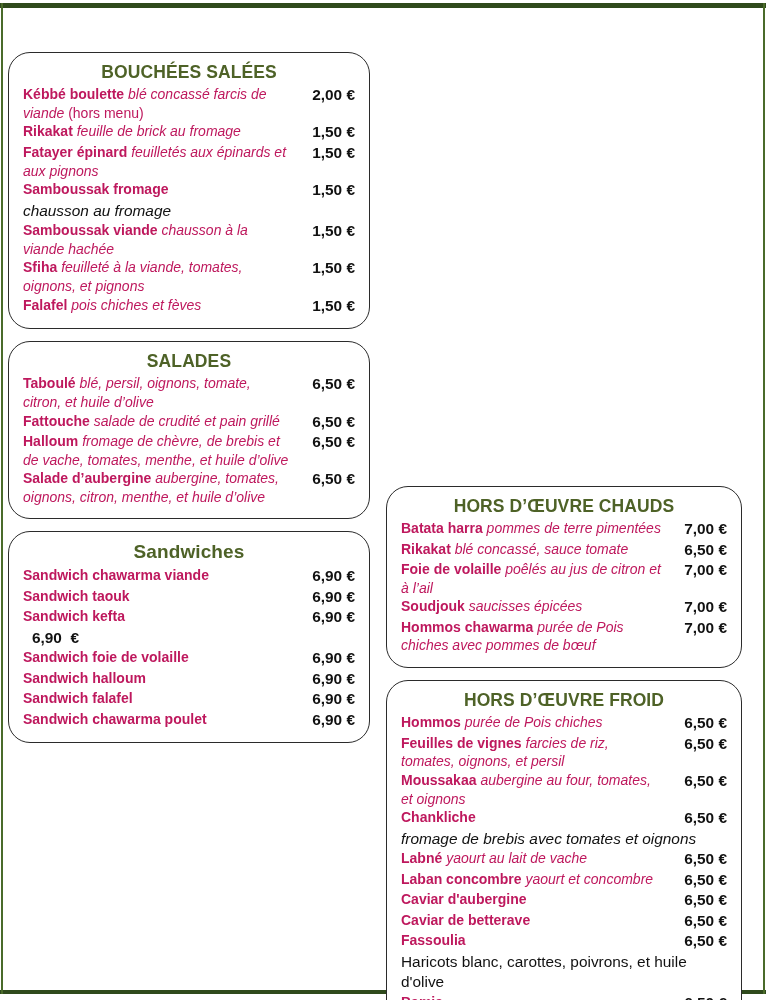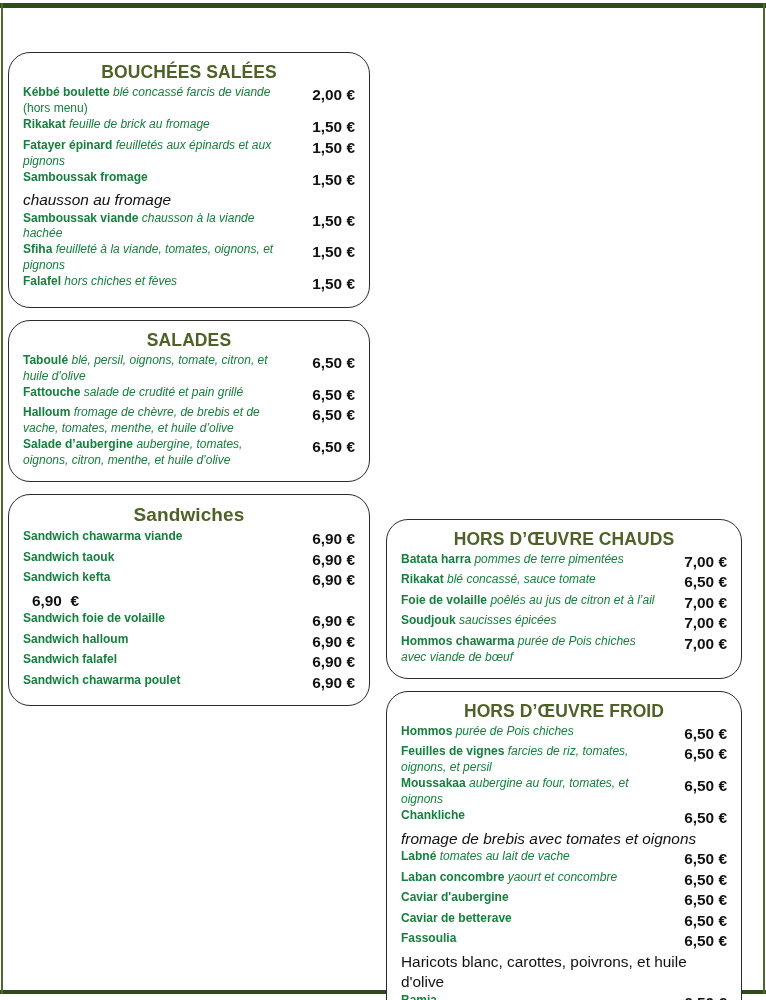--- a/index.html
+++ b/index.html
@@ -62,23 +62,23 @@
   .rows { display: block; }
 
   .row {
     display: flex;
     align-items: flex-start;
     justify-content: space-between;
     gap: 8px;
   }
   .row-text {
     flex: 1 1 auto;
-    font-size: 12px;
+    font-size: 14px;
     line-height: 1.33;
-    color: #15803d;
+    color: #be185d;
   }
   .row-price {
     flex: 0 0 auto;
     font-size: 15.4px;
     line-height: 1.33;
     font-weight: bold;
     color: #111111;
     white-space: pre;
     text-align: right;
     min-width: 56px;
@@ -133,21 +133,21 @@
             <div class="desc-block">chausson au fromage</div>
             <div class="row">
               <div class="row-text"><span class="nm">Samboussak viande </span><span class="ds">chausson à la viande hachée</span></div>
               <div class="row-price">1,50 €</div>
             </div>
             <div class="row">
               <div class="row-text"><span class="nm">Sfiha </span><span class="ds">feuilleté à la viande, tomates, oignons, et pignons</span></div>
               <div class="row-price">1,50 €</div>
             </div>
             <div class="row">
-              <div class="row-text"><span class="nm">Falafel </span><span class="ds">hors chiches et fèves</span></div>
+              <div class="row-text"><span class="nm">Falafel </span><span class="ds">pois chiches et fèves</span></div>
               <div class="row-price">1,50 €</div>
             </div>
           </div>
         </div>
         <div class="panel">
           <div class="sec-head">SALADES</div>
           <div class="rows">
             <div class="row">
               <div class="row-text"><span class="nm">Taboulé </span><span class="ds">blé, persil, oignons, tomate, citron, et huile d’olive</span></div>
               <div class="row-price">6,50 €</div>
@@ -217,21 +217,21 @@
             </div>
             <div class="row">
               <div class="row-text"><span class="nm">Foie de volaille </span><span class="ds">poêlés au jus de citron et à l’ail</span></div>
               <div class="row-price">7,00 €</div>
             </div>
             <div class="row">
               <div class="row-text"><span class="nm">Soudjouk </span><span class="ds">saucisses épicées</span></div>
               <div class="row-price">7,00 €</div>
             </div>
             <div class="row">
-              <div class="row-text"><span class="nm">Hommos chawarma </span><span class="ds">purée de Pois chiches avec viande de bœuf</span></div>
+              <div class="row-text"><span class="nm">Hommos chawarma </span><span class="ds">purée de Pois chiches avec pommes de bœuf</span></div>
               <div class="row-price">7,00 €</div>
             </div>
           </div>
         </div>
         <div class="panel">
           <div class="sec-head">HORS D’ŒUVRE FROID</div>
           <div class="rows">
             <div class="row">
               <div class="row-text"><span class="nm">Hommos </span><span class="ds">purée de Pois chiches</span></div>
               <div class="row-price">6,50 €</div>
@@ -243,21 +243,21 @@
             <div class="row">
               <div class="row-text"><span class="nm">Moussakaa </span><span class="ds">aubergine au four, tomates, et oignons</span></div>
               <div class="row-price">6,50 €</div>
             </div>
             <div class="row">
               <div class="row-text"><span class="nm">Chankliche</span></div>
               <div class="row-price">6,50 €</div>
             </div>
             <div class="desc-block">fromage de brebis avec tomates et oignons</div>
             <div class="row">
-              <div class="row-text"><span class="nm">Labné </span><span class="ds">tomates au lait de vache</span></div>
+              <div class="row-text"><span class="nm">Labné </span><span class="ds">yaourt au lait de vache</span></div>
               <div class="row-price">6,50 €</div>
             </div>
             <div class="row">
               <div class="row-text"><span class="nm">Laban concombre </span><span class="ds">yaourt et concombre</span></div>
               <div class="row-price">6,50 €</div>
             </div>
             <div class="row plain">
               <div class="row-text"><span class="nm">Caviar d'aubergine</span></div>
               <div class="row-price">6,50 €</div>
             </div>

